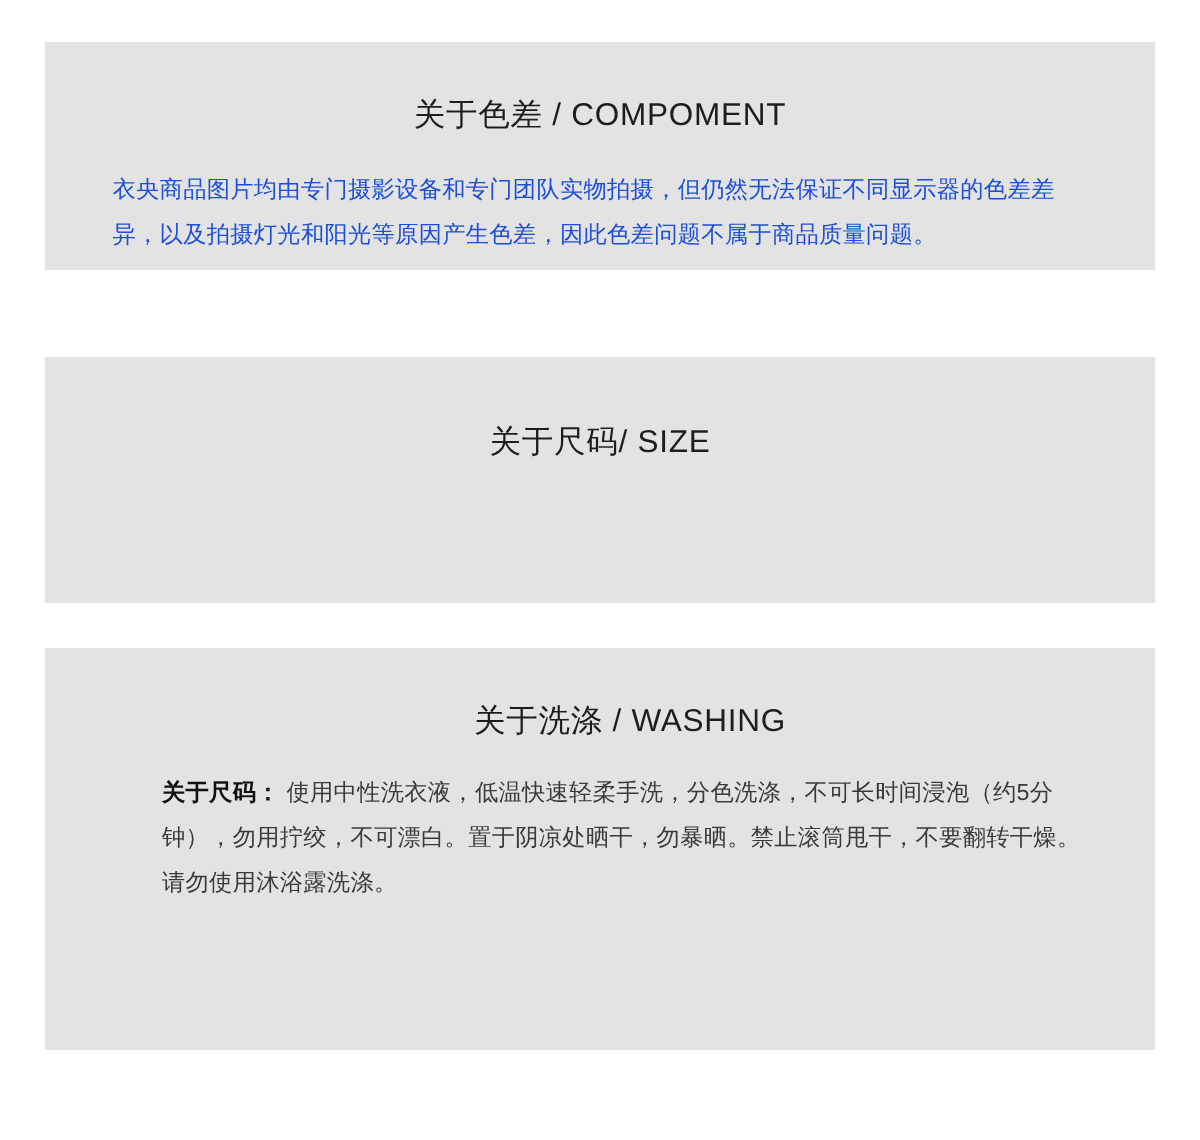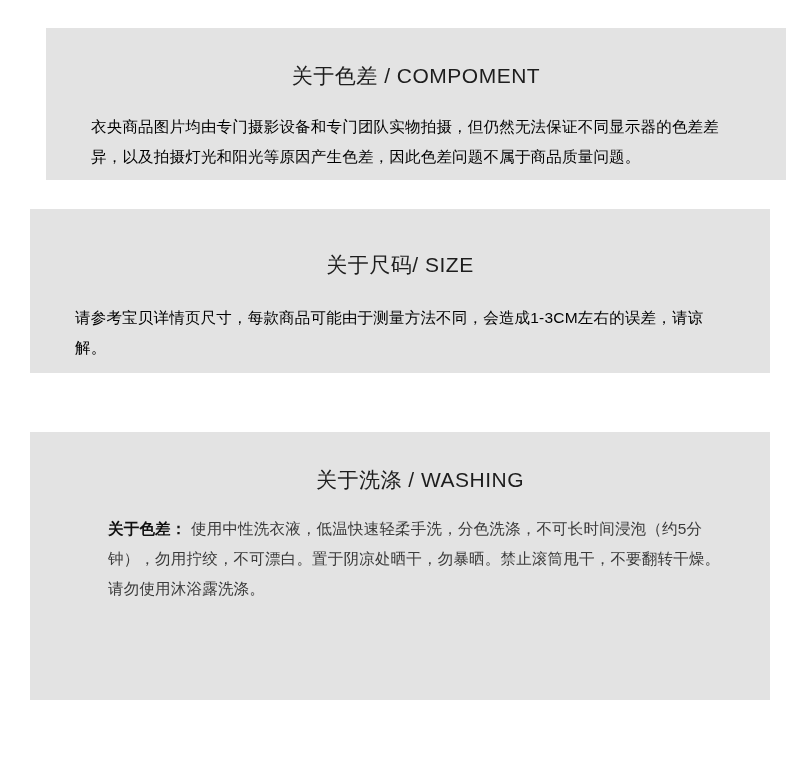--- a/index.html
+++ b/index.html
@@ -22,39 +22,39 @@
     position: relative;
   }
   .section {
     background: #e3e3e3;
     margin: 0 auto;
     width: 740px;
     box-sizing: border-box;
     position: absolute;
     left: 30px;
   }
-  .sec-color  { top: 28px;  height: 152px; margin-left: 16px; }
-  .sec-size   { top: 209px; height: 164px; }
+  .sec-color  { top: 28px;  height: 152px; }
+  .sec-size   { top: 238px; height: 164px; }
   .sec-wash   { top: 432px; height: 268px; padding-left: 40px; }
 
   .sec-title {
     text-align: center;
     font-size: 21px;
     letter-spacing: 0.5px;
     color: #1d1d1d;
     font-weight: 400;
   }
   .sec-color .sec-title { padding-top: 34px; }
   .sec-size  .sec-title { padding-top: 42px; }
   .sec-wash  .sec-title { padding-top: 34px; }
 
   .body-text {
     font-size: 15.5px;
     line-height: 30px;
-    color: #000000;
+    color: #1d4ed8;
     padding: 0 45px;
     letter-spacing: 0.2px;
   }
   .sec-color .body-text { margin-top: 22px; }
   .sec-size  .body-text { margin-top: 24px; }
 
   .wash-block {
     font-size: 15.5px;
     line-height: 30px;
     color: #3a3a3a;
@@ -77,26 +77,25 @@
 
 <div class="page">
 
   <div class="section sec-color">
     <div class="sec-title">关于色差 / COMPOMENT</div>
     <div class="body-text">衣央商品图片均由专门摄影设备和专门团队实物拍摄，但仍然无法保证不同显示器的色差差异，以及拍摄灯光和阳光等原因产生色差，因此色差问题不属于商品质量问题。</div>
   </div>
 
   <div class="section sec-size">
     <div class="sec-title">关于尺码/ SIZE</div>
-    <div class="body-text">请参考宝贝详情页尺寸，每款商品可能由于测量方法不同，会造成1-3CM左右的误差，请谅解。</div>
   </div>
 
   <div class="section sec-wash">
     <div class="sec-title">关于洗涤 / WASHING</div>
 
     <div class="wash-block first">
-      <span class="wash-label">关于色差：</span>
+      <span class="wash-label">关于尺码：</span>
       <span class="wash-body indent">使用中性洗衣液，低温快速轻柔手洗，分色洗涤，不可长时间浸泡（约5分钟），勿用拧绞，不可漂白。置于阴凉处晒干，勿暴晒。禁止滚筒甩干，不要翻转干燥。请勿使用沐浴露洗涤。</span>
     </div>
 
   </div>
 
 </div>
 
 </body></html>

